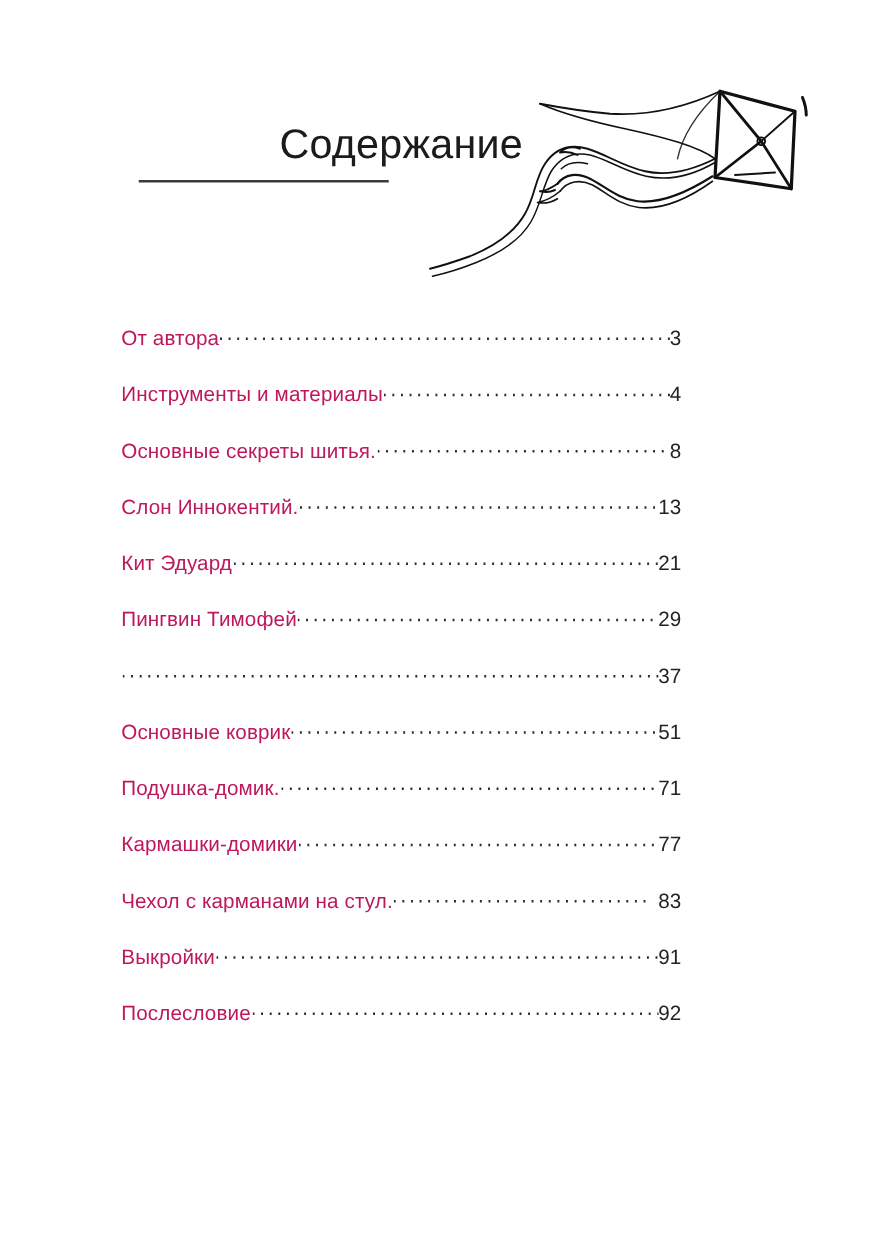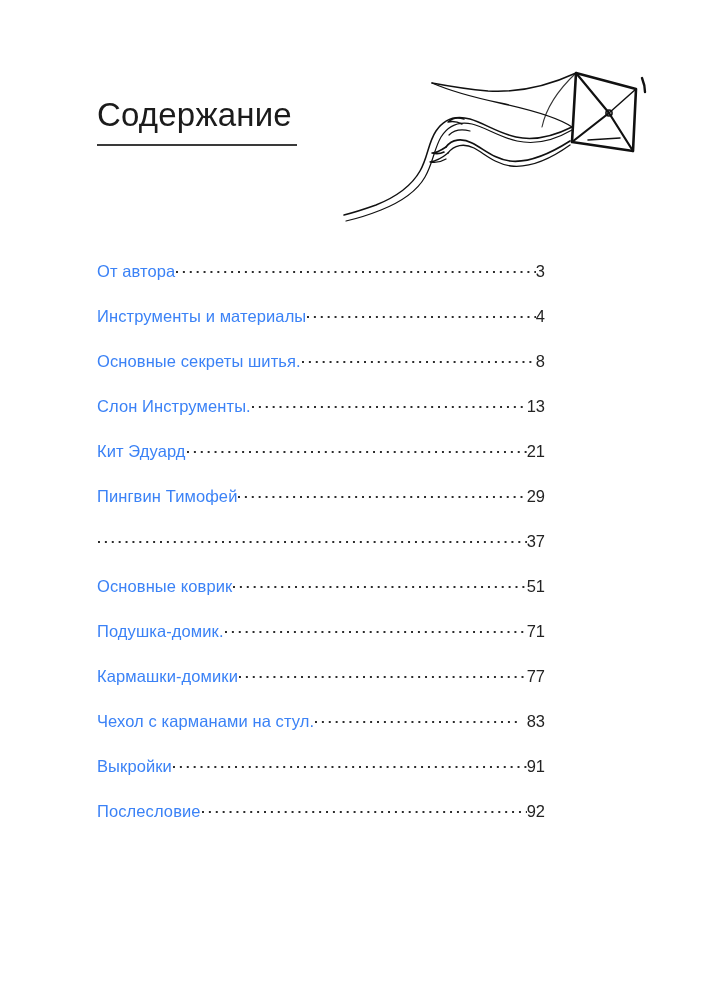--- a/index.html
+++ b/index.html
@@ -28,23 +28,24 @@
     left: 320px;
     top: 45px;
     width: 350px;
     height: 190px;
     pointer-events: none;
   }
 
   
   .toc-title-block {
     position: absolute;
-    left: 97px;
+    left: 111px;
     top: 97px;
     width: 420px;
+    text-align: center;
   }
   .toc-title {
     font-size: 33px;
     font-weight: 300;
     letter-spacing: 0.2px;
     color: #1b1b1b;
     line-height: 1.12;
     white-space: nowrap;
   }
   .toc-title-rule {
@@ -64,21 +65,21 @@
   .toc-row {
     display: flex;
     align-items: baseline;
     height: 45px;
     line-height: 45px;
     white-space: nowrap;
   }
   .toc-label {
     font-size: 16.5px;
     font-weight: 400;
-    color: #3b82f6;
+    color: #be185d;
     letter-spacing: 0.1px;
     flex: 0 0 auto;
   }
   .toc-dots {
     flex: 1 1 auto;
     position: relative;
     height: 1em;
     margin: 0 1px;
     overflow: hidden;
   }
@@ -164,21 +165,21 @@
         <span class="toc-label">Инструменты и материалы</span>
         <span class="toc-dots"></span>
         <span class="toc-page">4</span>
       </div>
       <div class="toc-row gap-tight">
         <span class="toc-label">Основные секреты шитья.</span>
         <span class="toc-dots"></span>
         <span class="toc-page">8</span>
       </div>
       <div class="toc-row gap-tight">
-        <span class="toc-label">Слон Инструменты.</span>
+        <span class="toc-label">Слон Иннокентий.</span>
         <span class="toc-dots"></span>
         <span class="toc-page">13</span>
       </div>
       <div class="toc-row gap-tight">
         <span class="toc-label">Кит Эдуард</span>
         <span class="toc-dots"></span>
         <span class="toc-page">21</span>
       </div>
       <div class="toc-row gap-tight">
         <span class="toc-label">Пингвин Тимофей</span>

